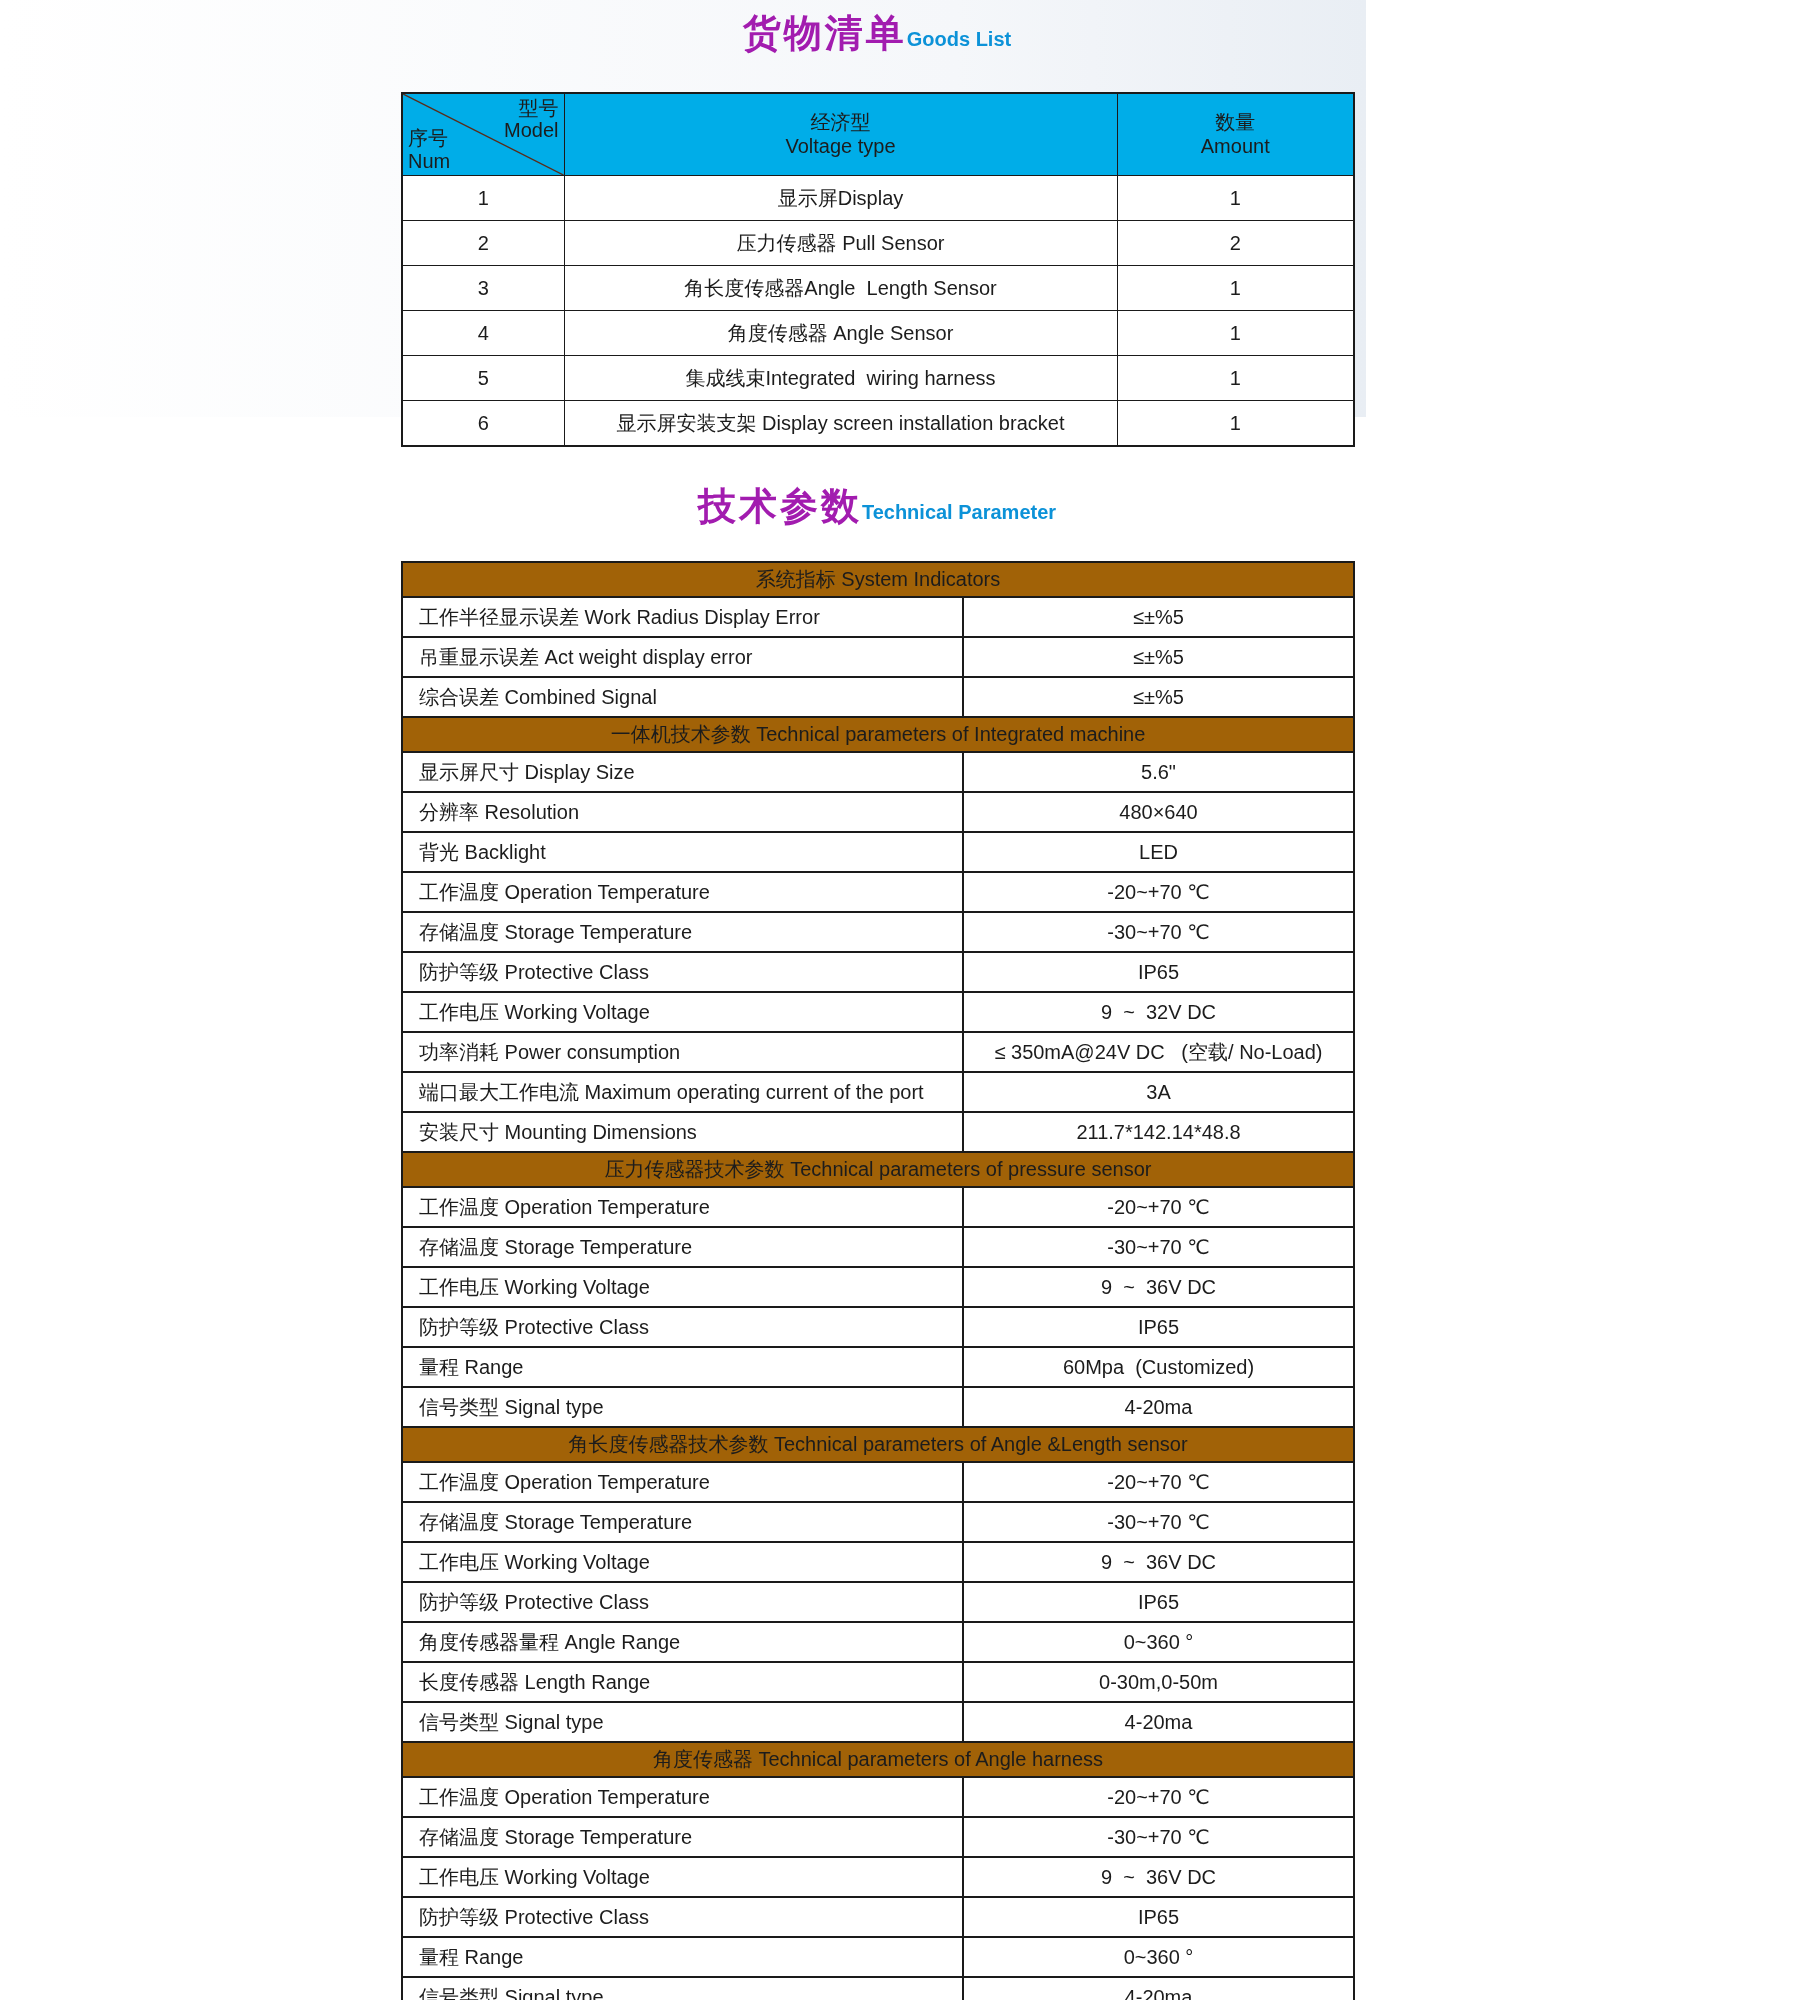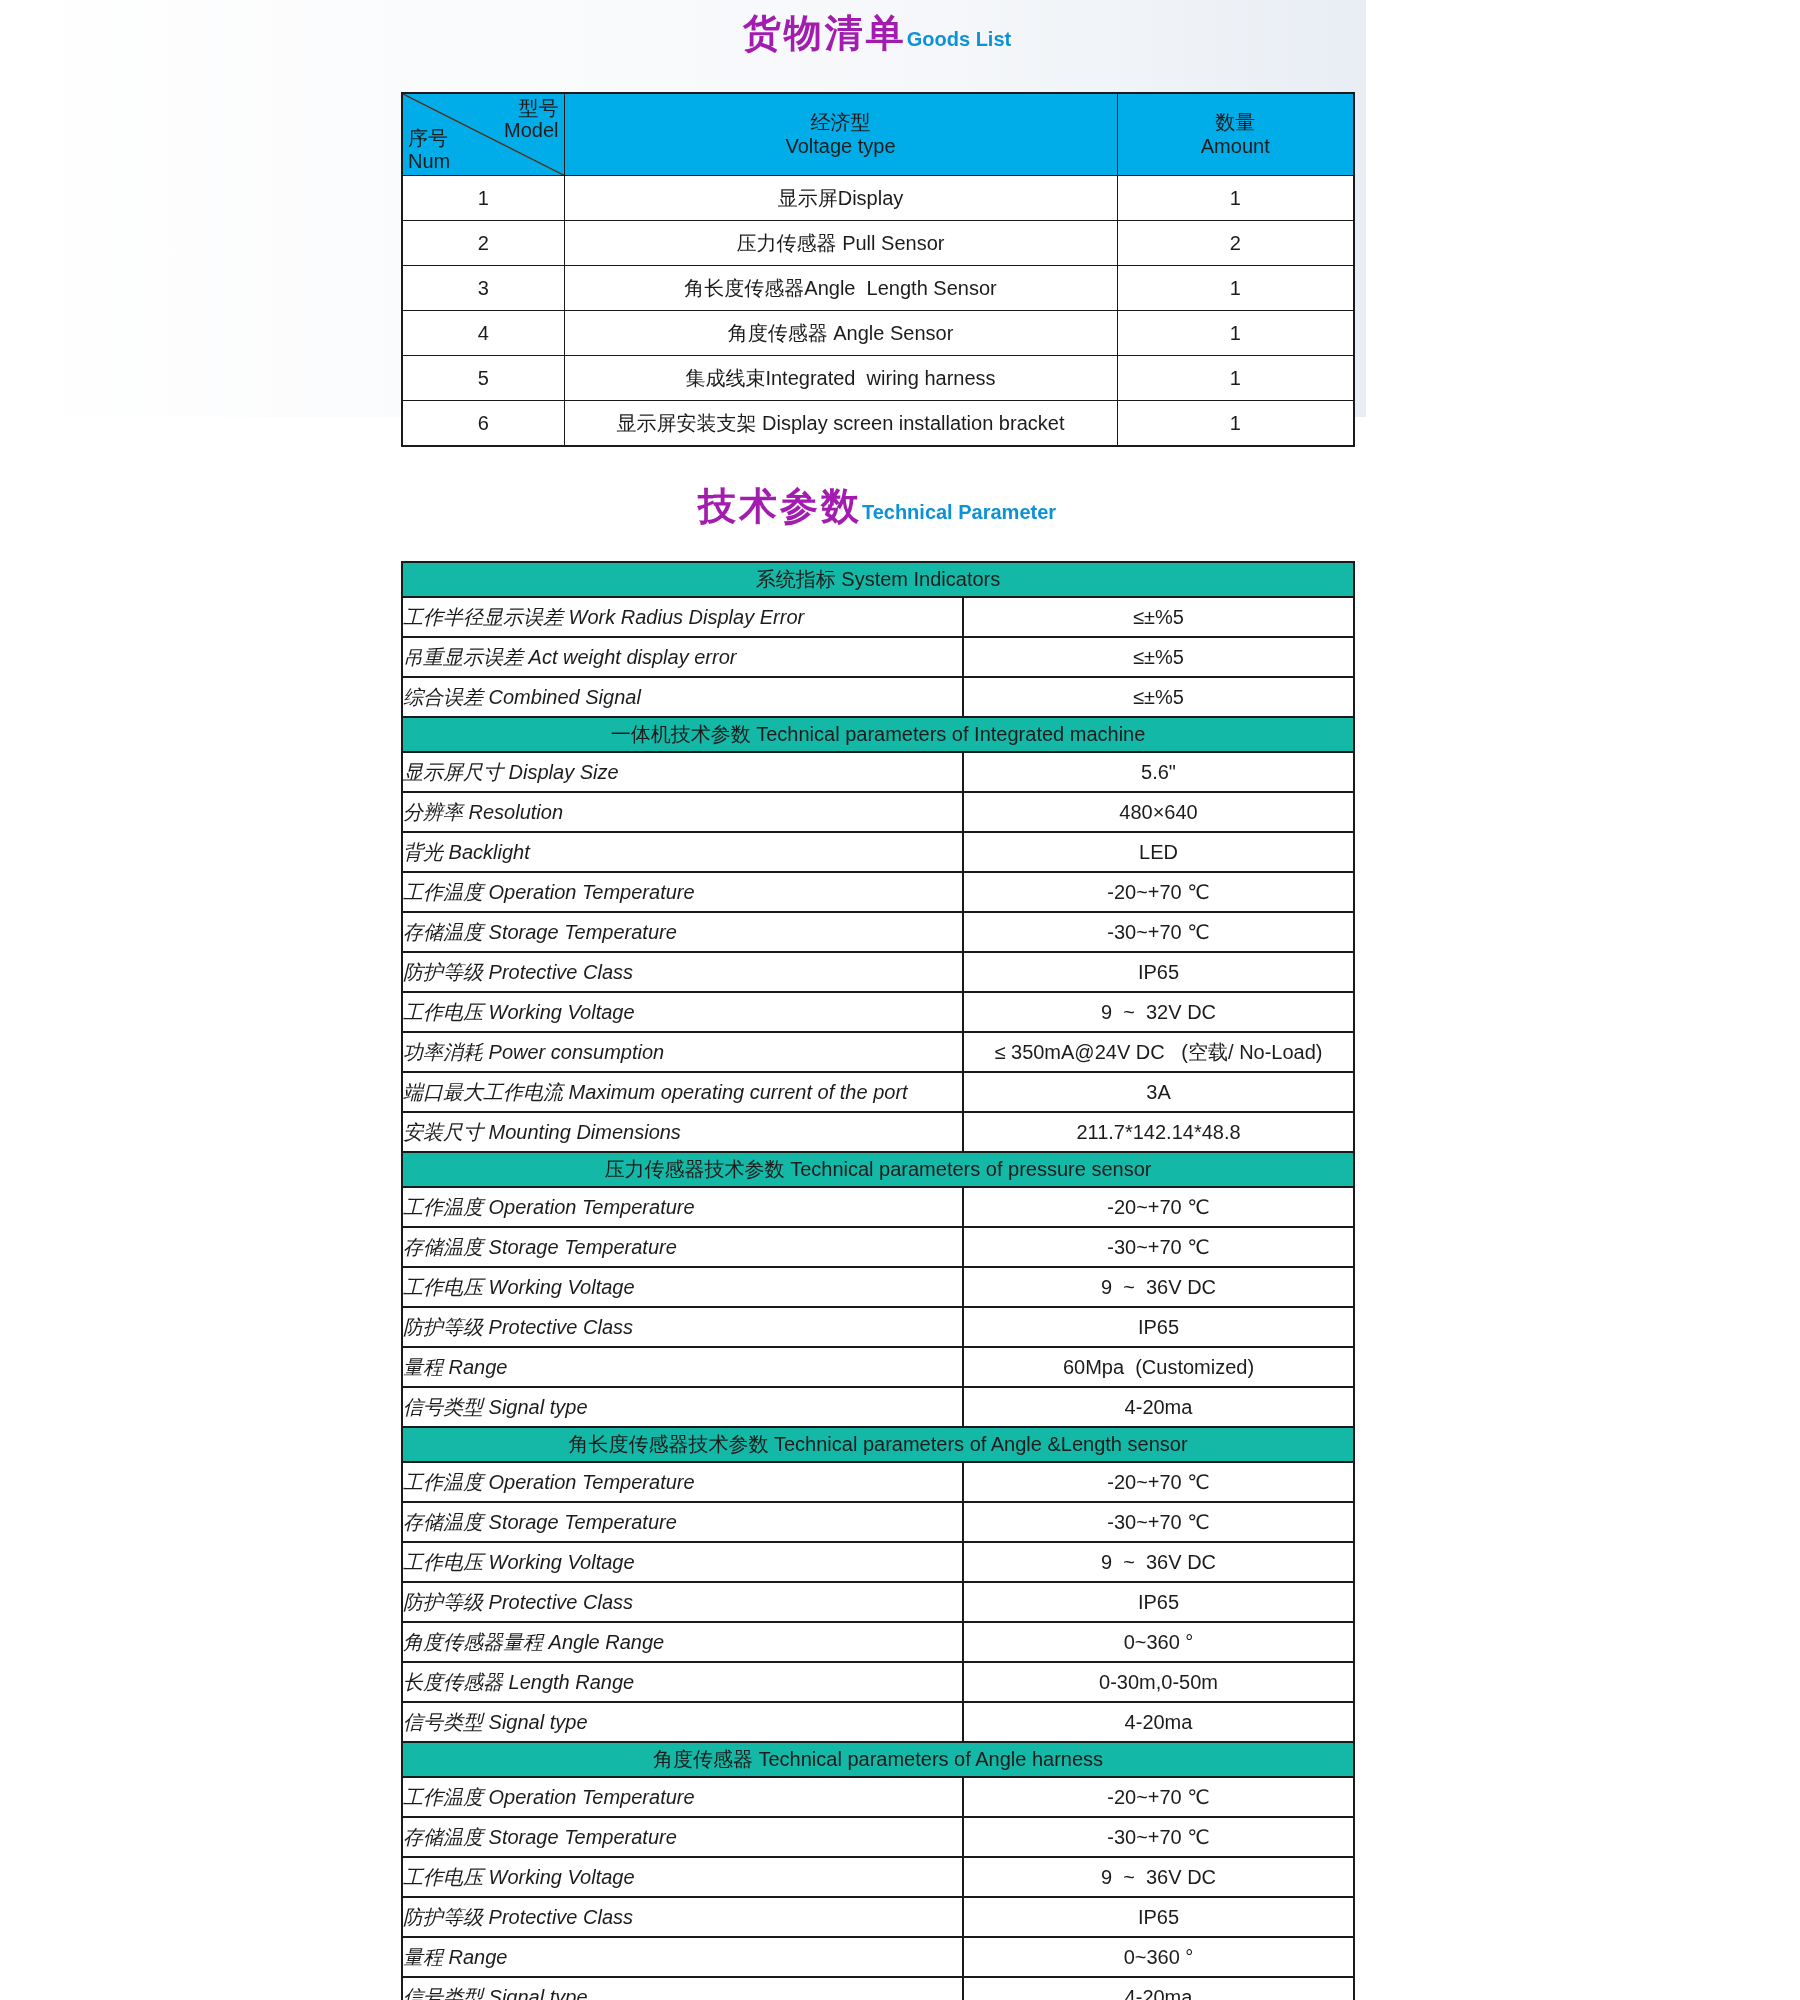--- a/index.html
+++ b/index.html
@@ -32,23 +32,23 @@
 
   
   .goods-head td{background:#00ade8;height:79px;text-align:center;line-height:1.18;vertical-align:middle;}
   .goods-row td{height:42px;text-align:center;white-space:pre-wrap;}
   .diag-cell{position:relative;padding:0;}
   .diag-cell svg{position:absolute;left:0;top:0;width:100%;height:100%;display:block;}
   .diag-tr{position:absolute;top:3px;right:5px;text-align:right;line-height:1.12;}
   .diag-bl{position:absolute;bottom:3px;left:5px;text-align:left;line-height:1.12;}
 
   
-  .band td{background:#14b8a6;height:31px;text-align:center;vertical-align:middle;white-space:pre-wrap;}
+  .band td{background:#a16207;height:31px;text-align:center;vertical-align:middle;white-space:pre-wrap;}
   .trow td{height:36px;vertical-align:middle;white-space:pre-wrap;}
-  .trow .lbl{text-align:left;padding-left:0;font-style:italic;}
+  .trow .lbl{text-align:left;padding-left:16px;}
   .trow .val{text-align:center;}
 </style>
 </head>
 <body>
 
 <div class="page">
   <div class="scan-tint"></div>
 
   <div class="content">
 

